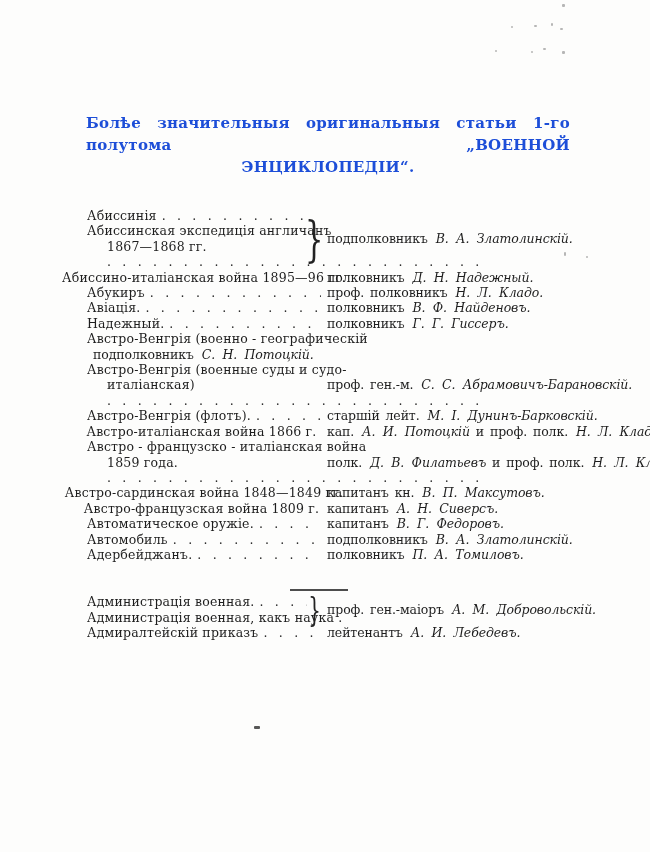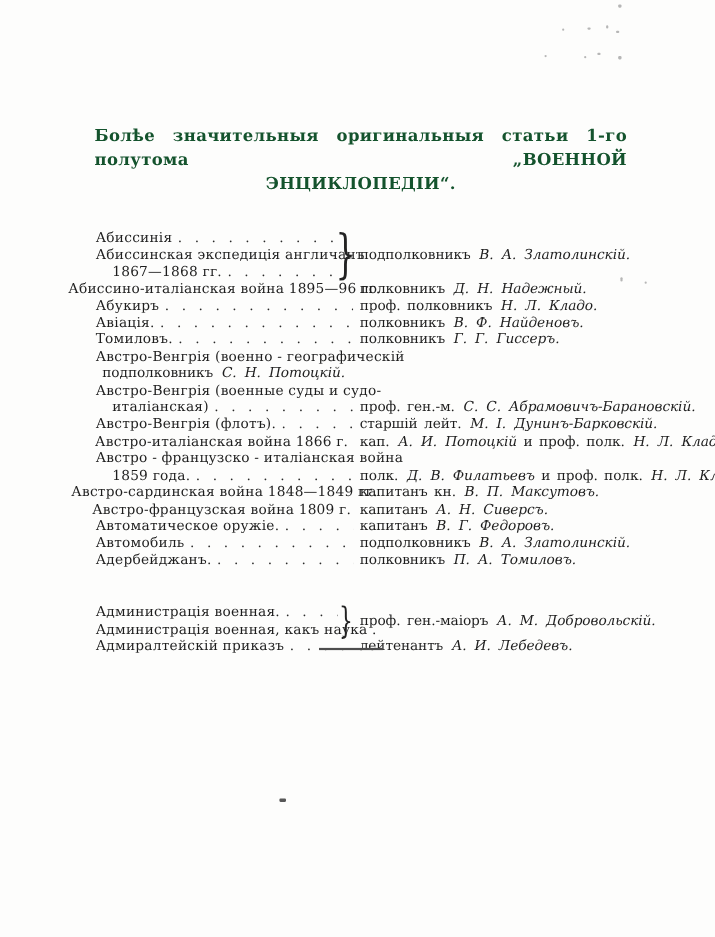--- a/index.html
+++ b/index.html
@@ -2,35 +2,35 @@
 <html><head>
 <meta charset="utf-8">
 <style>
   html,body{margin:0;padding:0;}
   body{width:650px;height:852px;background:#fcfcfb;font-family:"DejaVu Serif","Liberation Serif",serif;}
   .page{position:relative;width:650px;height:852px;background:#fdfdfc;overflow:hidden;color:#1c1c1c;}
 
   
   .title{position:absolute;left:86px;right:80px;top:112px;
          font-family:"DejaVu Serif","Liberation Serif",serif;
-         font-weight:bold;font-size:15px;line-height:22px;color:#14532d;letter-spacing:.3px;}
+         font-weight:bold;font-size:15px;line-height:22px;color:#1d4ed8;letter-spacing:.3px;}
   .title .t1{text-align:justify;text-align-last:justify;}
   .title .t2{text-align:center;}
 
   
   .entries{position:absolute;left:87px;right:60px;top:176px;
            font-size:12.5px;line-height:15.4px;color:#1e1e1e;}
   .row{display:flex;align-items:baseline;}
   .row.group{align-items:flex-start;margin-top:32px;}
 
   .left{flex:0 0 234px;width:234px;box-sizing:border-box;justify-content:center;}
   .left-line{display:flex;align-items:baseline;letter-spacing:.2px;}
   .left-line .t{white-space:nowrap;}
   .left-line.justify{display:block;text-align:justify;text-align-last:justify;}
-  .left-line.indent{padding-left:15px;}
+  .left-line.indent{padding-left:15px;flex-direction:column;}
 
   .left-col{flex:0 0 220px;width:220px;box-sizing:border-box;}
 
   .dots{flex:1 1 auto;overflow:hidden;white-space:nowrap;margin-left:5px;color:#2a2a2a;}
   .dots::after{content:". . . . . . . . . . . . . . . . . . . . . . . . .";word-spacing:7px;}
 
   .brace-col{flex:0 0 14px;width:14px;display:flex;align-items:center;justify-content:center;align-self:stretch;}
   .brace{line-height:0;font-weight:400;color:#222;transform:scaleX(.6);}
   .brace.b3{font-size:48px;}
   .brace.b2{font-size:33px;}
@@ -101,21 +101,21 @@
       </div>
       <div class="row">
         <div class="left-line left">
           <span class="t">Авіація.</span>
           <span class="dots"></span>
         </div>
         <div class="author"><span class="rank">полковникъ </span><i class="name">В. Ф. Найденовъ.</i></div>
       </div>
       <div class="row">
         <div class="left-line left">
-          <span class="t">Томиловъ.</span>
+          <span class="t">Надежный.</span>
           <span class="dots"></span>
         </div>
         <div class="author"><span class="rank">полковникъ </span><i class="name">Г. Г. Гиссеръ.</i></div>
       </div>
       <div class="row">
         <div class="left-line justify left"><span class="t">Австро-Венгрія (военно - географическій</span></div>
         <div class="author"></div>
       </div>
       <div class="row">
         <div class="author"><span class="rank">подполковникъ </span><i class="name">С. Н. Потоцкій.</i></div>

